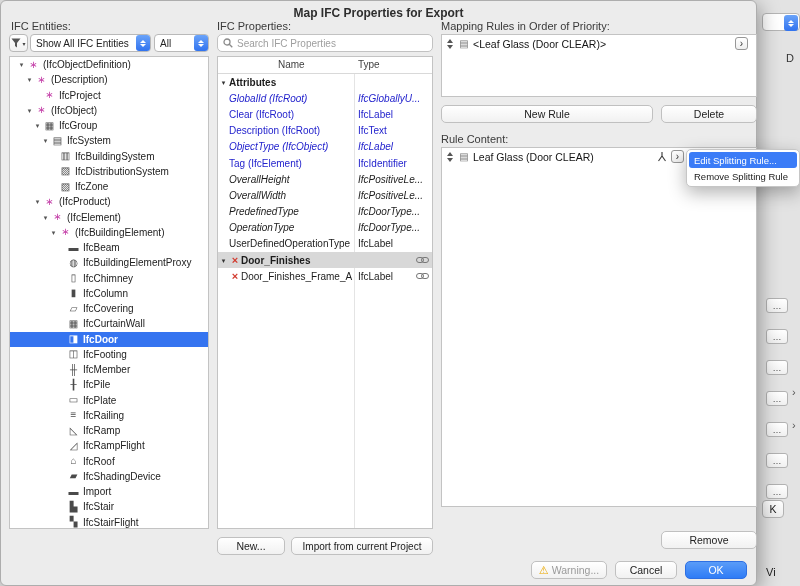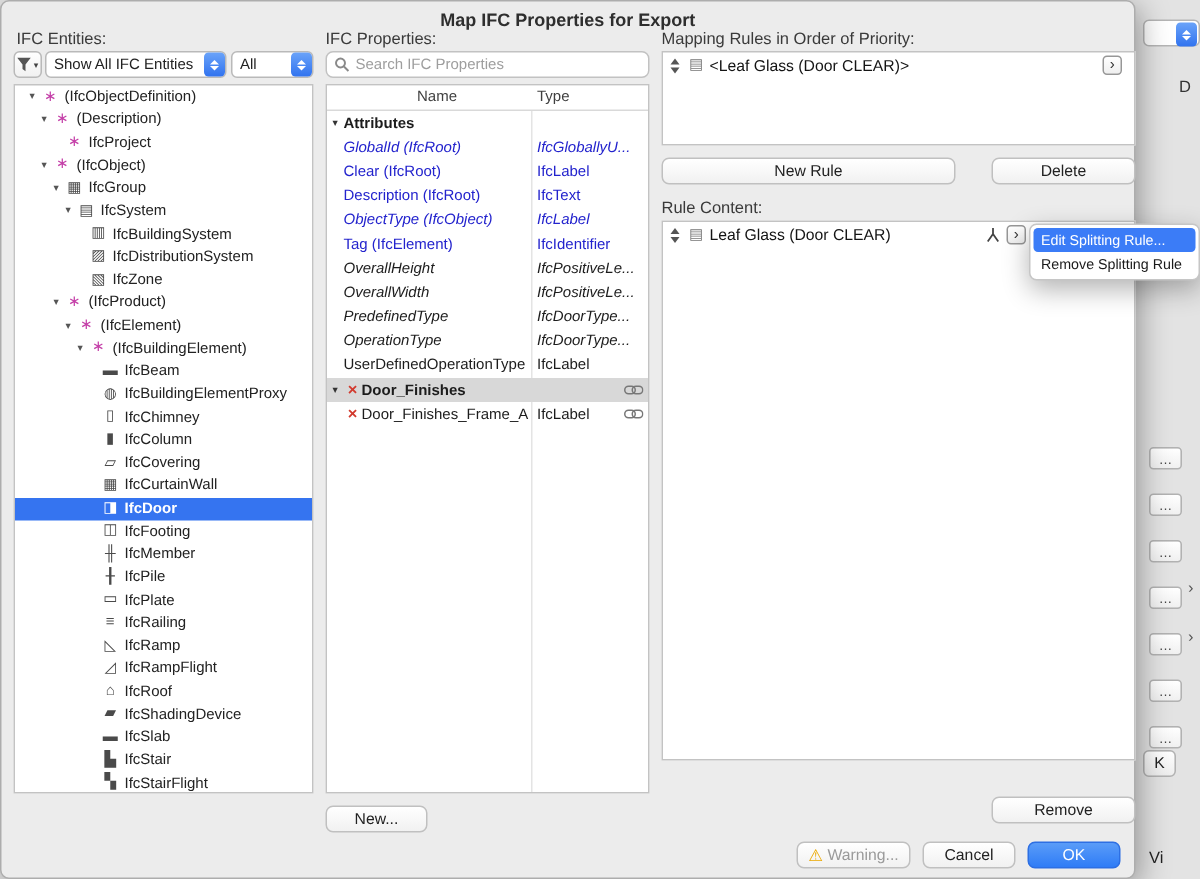--- a/index.html
+++ b/index.html
@@ -277,21 +277,21 @@
           <span class="tlabel">IfcRoof</span>
         </div>
         <div class="trow" style="padding-left: 46px;">
           <span class="caret"></span>
           <span class="gicon" style="color: rgb(74, 74, 74);">▰</span>
           <span class="tlabel">IfcShadingDevice</span>
         </div>
         <div class="trow" style="padding-left: 46px;">
           <span class="caret"></span>
           <span class="gicon" style="color: rgb(74, 74, 74);">▬</span>
-          <span class="tlabel">IfcSlab</span>
+          <span class="tlabel">Import</span>
         </div>
         <div class="trow" style="padding-left: 46px;">
           <span class="caret"></span>
           <span class="gicon" style="color: rgb(74, 74, 74);">▙</span>
           <span class="tlabel">IfcStair</span>
         </div>
         <div class="trow" style="padding-left: 46px;">
           <span class="caret"></span>
           <span class="gicon" style="color: rgb(74, 74, 74);">▚</span>
           <span class="tlabel">IfcStairFlight</span>
@@ -407,35 +407,36 @@
             <span class="pname">Door_Finishes_Frame_A</span>
             <span class="ptype">IfcLabel</span>
             <span class="chain"><svg width="13" height="8" viewBox="0 0 13 8">
                 <rect x="0.5" y="1.5" width="7" height="5" rx="2.5" fill="none" stroke="#777"></rect>
                 <rect x="5.5" y="1.5" width="7" height="5" rx="2.5" fill="none" stroke="#777"></rect>
               </svg></span>
           </div>
         </div>
     </div>
     <div class="btn" style="left:216px;top:536px;width:68px;height:18px">New...</div>
+    <div class="btn small-font" style="left:290px;top:536px;width:142px;height:18px">Import from current Project</div>
 
     <div class="panel-label" style="left:440px;top:19px">Mapping Rules in Order of Priority:</div>
     <div class="box mapbox" style="left:440px;top:33px;width:316px;height:63px">
 
     <div class="rrow">
           <span class="updown">
             <i class="gt up"></i>
             <i class="gt dn"></i>
           </span>
           <span class="ricon">▤</span>
           <span class="rlabel">&lt;Leaf Glass (Door CLEAR)&gt;</span>
           <span class="chev">›</span>
         </div>
       </div>
-    <div class="btn" style="left:440px;top:104px;width:196px;height:18px">New Rule</div>
+    <div class="btn" style="left:440px;top:104px;width:212px;height:18px">New Rule</div>
     <div class="btn" style="left:660px;top:104px;width:96px;height:18px">Delete</div>
 
     <div class="panel-label" style="left:440px;top:132px">Rule Content:</div>
     <div class="box contbox" style="left:440px;top:146px;width:316px;height:360px">
 
     <div class="rrow">
           <span class="updown">
             <i class="gt up"></i>
             <i class="gt dn"></i>
           </span>

